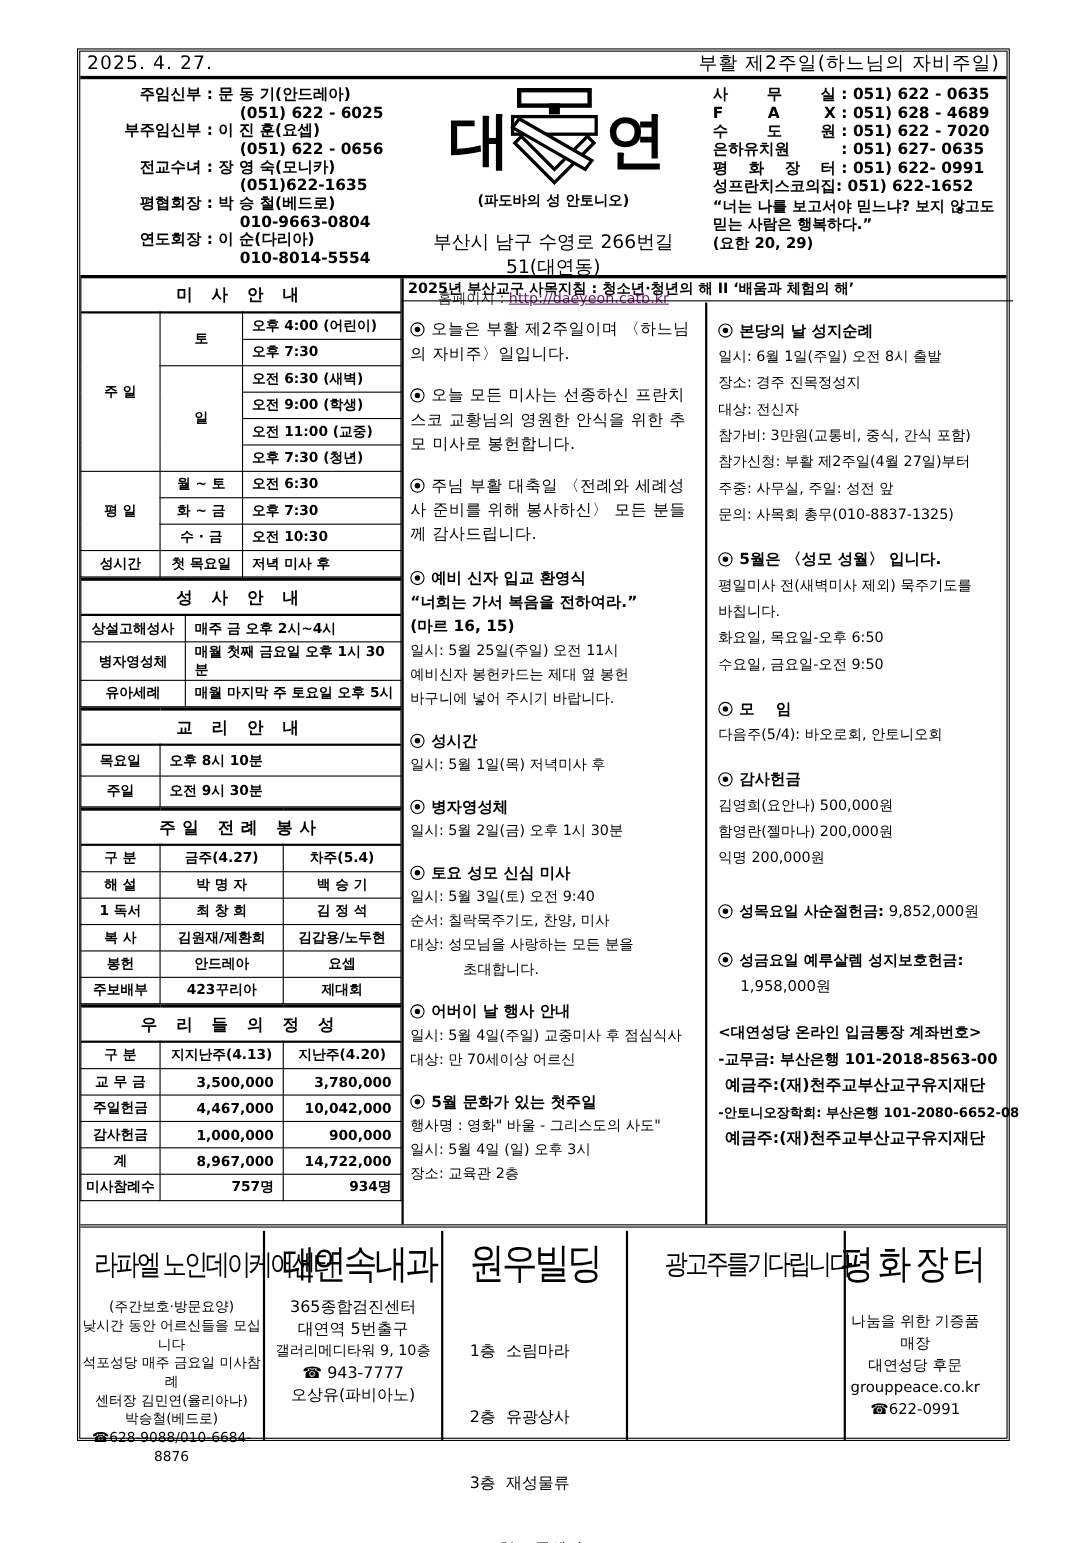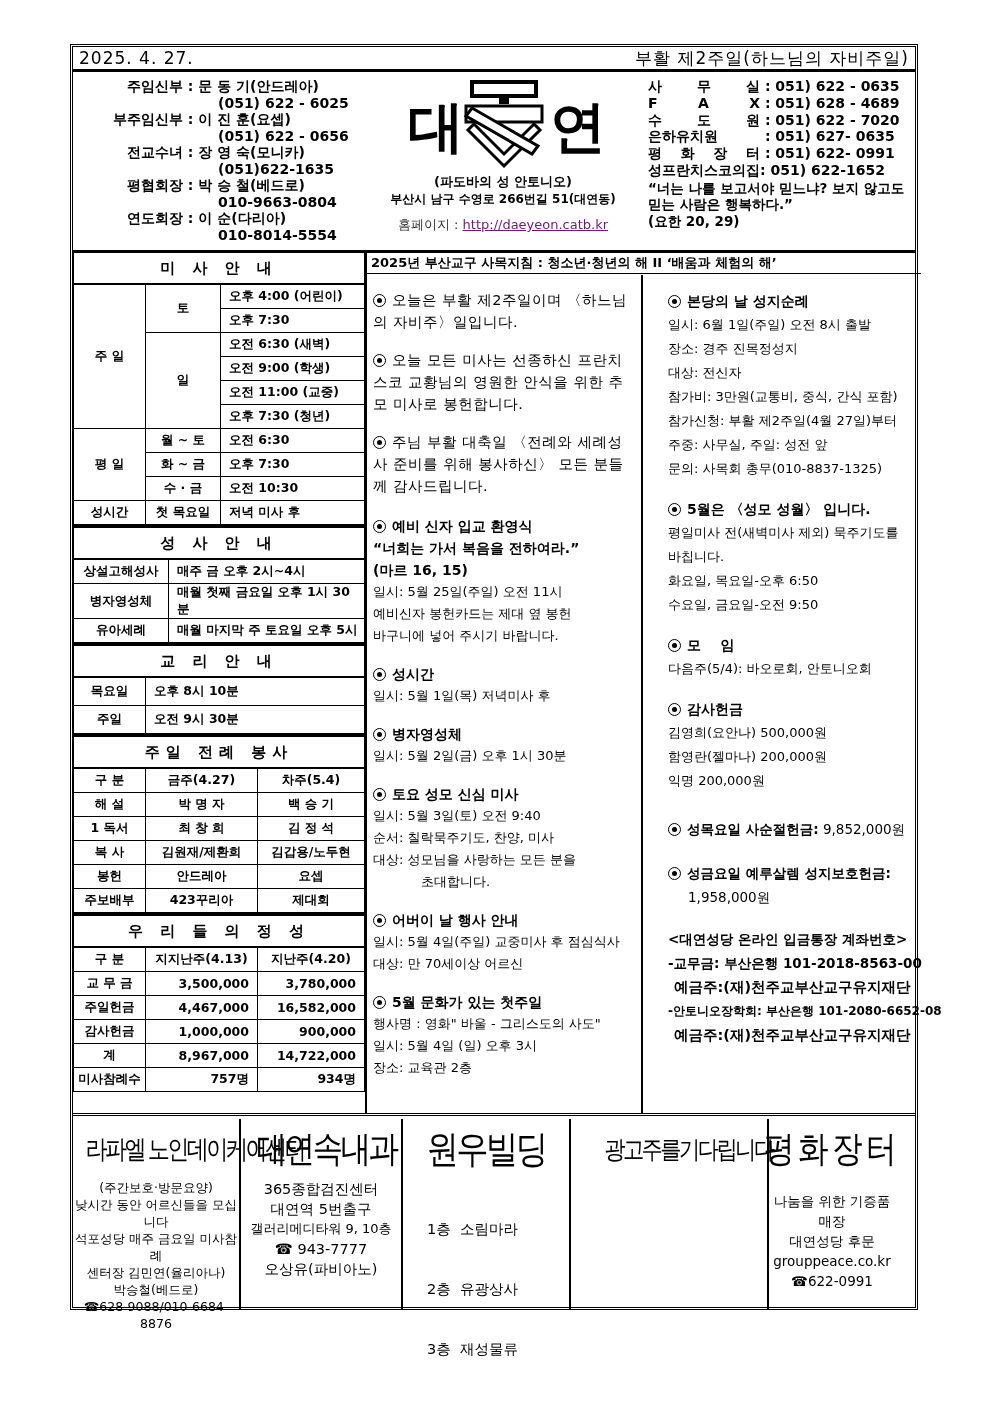--- a/index.html
+++ b/index.html
@@ -9,37 +9,37 @@
   .topbar .date{position:absolute;left:6px;top:0;letter-spacing:1px;}
   .topbar .sunday{position:absolute;right:6px;top:0;letter-spacing:1px;}
   .header{position:absolute;left:0;top:25px;right:0;height:178px;border-bottom:3px solid #000;}
   .clergy{position:absolute;left:30px;top:6px;font-size:14px;font-weight:bold;line-height:16.5px;}
   .clergy .row{white-space:nowrap;}
   .clergy .role{display:inline-block;width:80px;text-align:right;}
   .clergy .indent{padding-left:115px;}
   .logo{position:absolute;left:300px;top:4px;width:260px;height:170px;text-align:center;}
   .logo svg{display:block;margin:0 auto;}
   .logo .patron{font-size:13px;font-weight:bold;margin-top:2px;}
-  .logo .addr{font-size:12px;font-weight:bold;}
+  .logo .addr{font-size:17px;font-weight:normal;margin-top:17px;}
   .logo .home{font-size:13px;margin-top:8px;color:#333;}
   .logo .home a{color:#701a75;text-decoration:underline;}
   .contacts{position:absolute;left:575px;top:6px;font-size:14px;font-weight:bold;line-height:16.8px;}
   .contacts .c-row{white-space:nowrap;}
   .contacts .lbl{display:inline-block;width:112px;text-align:justify;text-align-last:justify;}
   .contacts .quote{margin-top:1px;font-size:13.5px;width:265px;line-height:16px;}
   .leftcol{position:absolute;left:0;top:206px;width:292px;height:860px;border-right:2px solid #000;}
   table.t{border-collapse:collapse;width:100%;font-size:12.5px;font-weight:bold;}
   table.t td{border:1px solid #000;text-align:center;height:23px;padding:0 3px;}
   table.t td.sec{height:30px;font-size:15px;letter-spacing:6px;font-weight:bold;border-top:3px solid #000;border-bottom:2px solid #000;}
   table.t td.l{text-align:left;padding-left:8px;}
   table.t td.r{text-align:right;padding-right:8px;}
   .midcol{position:absolute;left:292px;top:206px;width:556px;height:860px;}
   .policy{position:absolute;left:0;top:0;right:0;height:20px;font-size:13px;font-weight:bold;padding-left:6px;line-height:20px;border-bottom:1px solid #000;}
   .col2{position:absolute;left:0;top:22px;width:272px;font-size:13.5px;line-height:22px;padding-left:8px;box-sizing:border-box;}
-  .col3{position:absolute;left:276px;top:22px;width:280px;font-size:13.5px;line-height:24px;padding-left:25px;box-sizing:border-box;border-left:2px solid #000;height:838px;}
+  .col3{position:absolute;left:276px;top:22px;width:280px;font-size:13.5px;line-height:24px;padding-left:10px;box-sizing:border-box;border-left:2px solid #000;height:838px;}
   .item{margin-top:16px;}
   .item .h{font-weight:bold;font-size:14px;}
   .item .b{font-size:13px;}
   .bigbody{font-size:14.5px;line-height:22px;letter-spacing:0.5px;}
   .bullet{display:inline-block;width:13px;height:13px;border:1.5px solid #000;border-radius:50%;position:relative;vertical-align:-2px;margin-right:6px;box-sizing:border-box;}
   .bullet::after{content:"";position:absolute;left:2.5px;top:2.5px;width:5px;height:5px;border-radius:50%;background:#000;}
   .center{}
   .ads{position:absolute;left:0;top:1066px;right:0;height:194px;border-top:3px double #000;}
   .ad{position:absolute;top:3px;height:190px;border-right:2px solid #000;box-sizing:border-box;text-align:center;}
   .ad .ttl{font-size:30px;font-family:"Liberation Sans",sans-serif;white-space:nowrap;letter-spacing:-3px;transform:scaleX(0.85);transform-origin:center;line-height:60px;}
@@ -248,21 +248,21 @@
             <td>지난주(4.20)</td>
           </tr>
       <tr>
             <td>교 무 금</td>
             <td class="r">3,500,000</td>
             <td class="r">3,780,000</td>
           </tr>
       <tr>
             <td>주일헌금</td>
             <td class="r">4,467,000</td>
-            <td class="r">16,582,000</td>
+            <td class="r">10,042,000</td>
           </tr>
       <tr>
             <td>감사헌금</td>
             <td class="r">1,000,000</td>
             <td class="r">900,000</td>
           </tr>
       <tr>
             <td>계</td>
             <td class="r">8,967,000</td>
             <td class="r">14,722,000</td>

